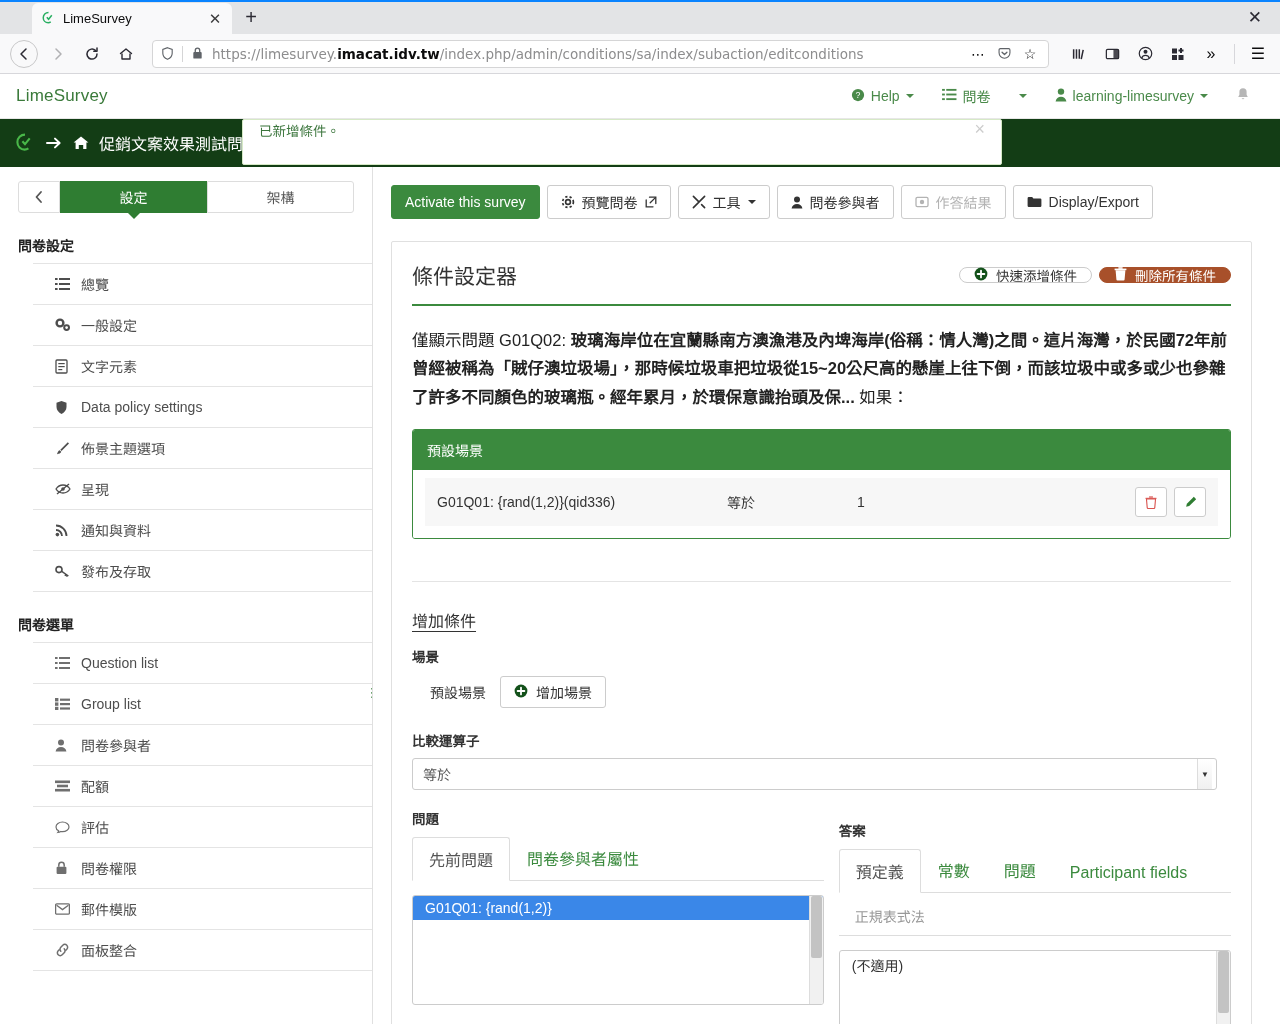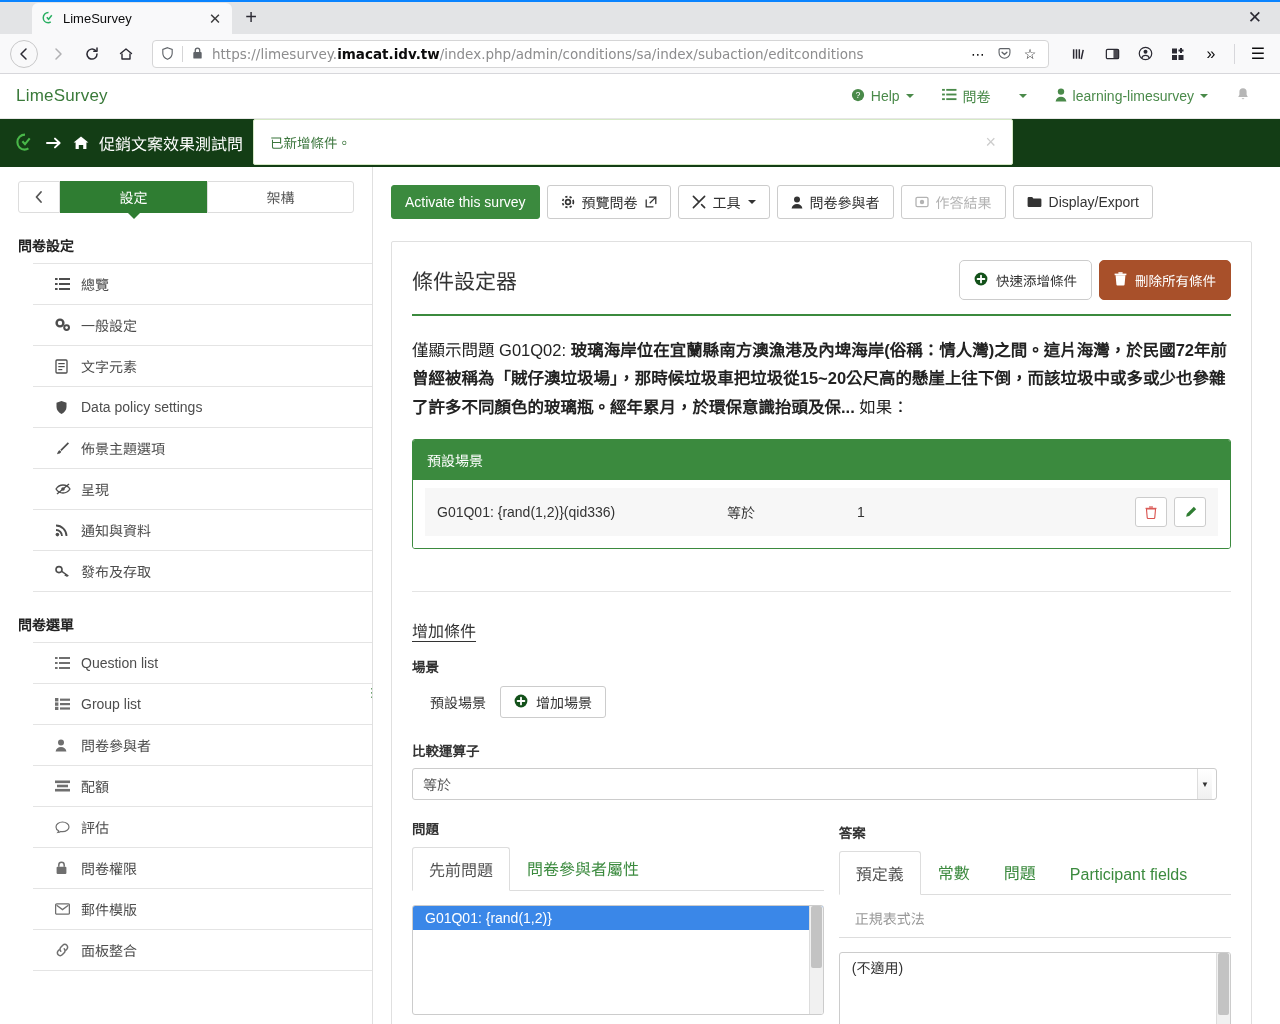--- a/index.html
+++ b/index.html
@@ -103,23 +103,23 @@
   }
 
   #ls-surveybar {
     height: 48px; background: #133d15; display: flex; align-items: center;
     padding: 0 14px; gap: 9px; color: #fff; position: relative;
   }
   #ls-surveybar .sb-icon { display: flex; align-items: center; }
   #sb-title { font-size: 16px; white-space: nowrap; }
 
   #alert-box {
-    position: absolute; left: 253px; top: 0px; width: 760px; height: 46px;
+    position: absolute; left: 242px; top: 0px; width: 760px; height: 46px;
     background: #fff; border: 1px solid #d6e9c6; border-radius: 2px;
-    display: flex; align-items: center; padding: 0 16px; z-index: 5;
+    display: flex; padding: 0 16px; z-index: 5;
   }
   #alert-text { font-size: 13.5px; color: #3c763d; }
   #alert-close { margin-left: auto; font-size: 18px; color: #cdcdcd; line-height: 1; }
 
   #ls-body { display: flex; height: 857px; }
 
   
   #sidebar {
     width: 373px; flex: 0 0 373px; background: #fff;
     border-right: 1px solid #e0e0e0; position: relative;
@@ -178,21 +178,21 @@
     background: #fff; height: 790px; padding: 18px 20px;
     overflow: hidden;
   }
   #panel-head {
     display: flex; align-items: center; padding-bottom: 14px;
     border-bottom: 2px solid #3b8a3e;
   }
   #panel-title { font-size: 21px; color: #333; }
   #panel-head-actions { margin-left: auto; display: flex; gap: 7px; }
   .hbtn {
-    height: 40px; border-radius: 5px; display: flex; align-items: center;
+    height: 16px; border-radius: 14px; display: flex; align-items: center;
     gap: 8px; padding: 0 14px; font-size: 13.5px; border: 1px solid #ccc;
     background: #fff; color: #333;
   }
   .hbtn.danger { background: #a8502a; border-color: #a8502a; color: #fff; }
 
   #question-statement {
     margin-top: 20px; font-size: 16.5px; line-height: 1.72; color: #222;
   }
   #question-statement .qprefix { font-weight: 400; text-align: right; }
   #question-statement .qtext { font-weight: 700; }
@@ -810,21 +810,21 @@
               </div>
               <div class="listbox">
                 <div class="opt selected">G01Q01: {rand(1,2)}</div>
                 <div class="lb-scroll">
                     <i></i>
                   </div>
               </div>
             </div>
 
             <div id="a-col">
-              <div class="field-label" style="margin-top:4px">答案</div>
+              <div class="field-label" style="margin-top:12px">答案</div>
               <div class="tabrow">
                 <div class="ltab active">
                   <span>預定義</span>
                 </div>
                 <div class="ltab">
                   <span>常數</span>
                 </div>
                 <div class="ltab">
                   <span>問題</span>
                 </div>

